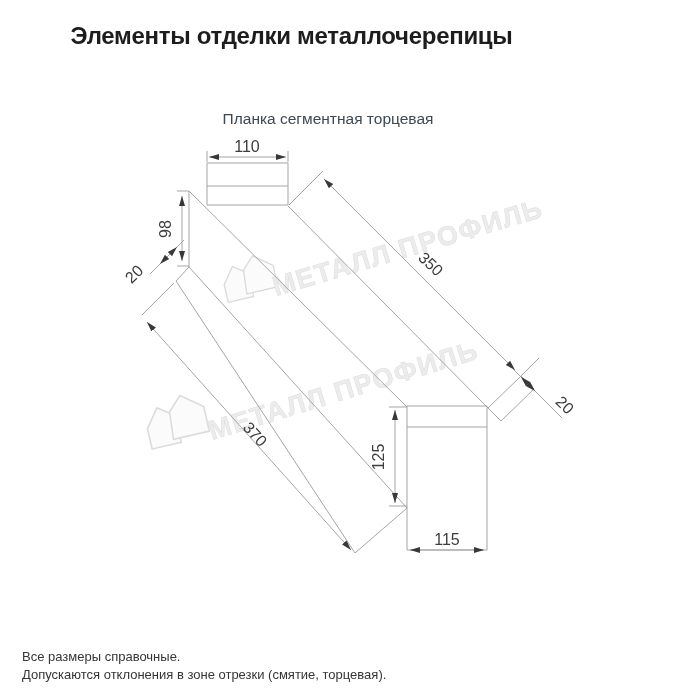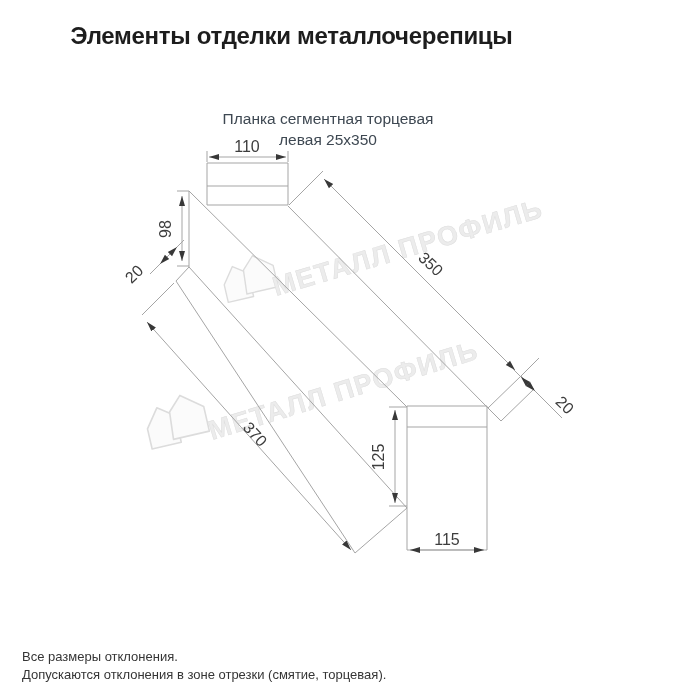--- a/index.html
+++ b/index.html
@@ -29,21 +29,20 @@
 </style>
 </head>
 <body>
 
 <div id="stage">
 
   <div class="page-title">Элементы отделки металлочерепицы</div>
 
   <div class="product-title">
     <span>Планка сегментная торцевая</span>
-    <span>левая 25х350</span>
   </div>
 
   <svg width="700" height="700" viewBox="0 0 700 700">
 
     <defs>
       <marker id="arr" viewBox="0 0 10 10" refX="10" refY="5" markerWidth="10" markerHeight="10" orient="auto-start-reverse">
         <path d="M0,2 L10,5 L0,8 Z" fill="#383838"></path>
       </marker>
       <g id="wm-logo">
         <path class="wm-shape" d="M2,28 L14,12 L28,22 L28,46 L2,46 Z"></path>
@@ -110,17 +109,17 @@
       <line class="dim" x1="410" y1="550" x2="484" y2="550" marker-start="url(#arr)" marker-end="url(#arr)"></line>
       <text class="dimtxt" x="447" y="545" text-anchor="middle">115</text>
 
       <path class="dim" d="M513,369 L562,418"></path>
       <line class="dim" x1="521" y1="377" x2="535" y2="391" marker-start="url(#arr)" marker-end="url(#arr)"></line>
       <text class="dimtxt" transform="translate(561,409) rotate(44)" text-anchor="middle">20</text>
     </g>
   </svg>
 
   <div class="notes">
-    <div>Все размеры отклонения.</div>
+    <div>Все размеры справочные.</div>
     <div>Допускаются отклонения в зоне отрезки (смятие, торцевая).</div>
   </div>
 
 </div>
 
 </body></html>

